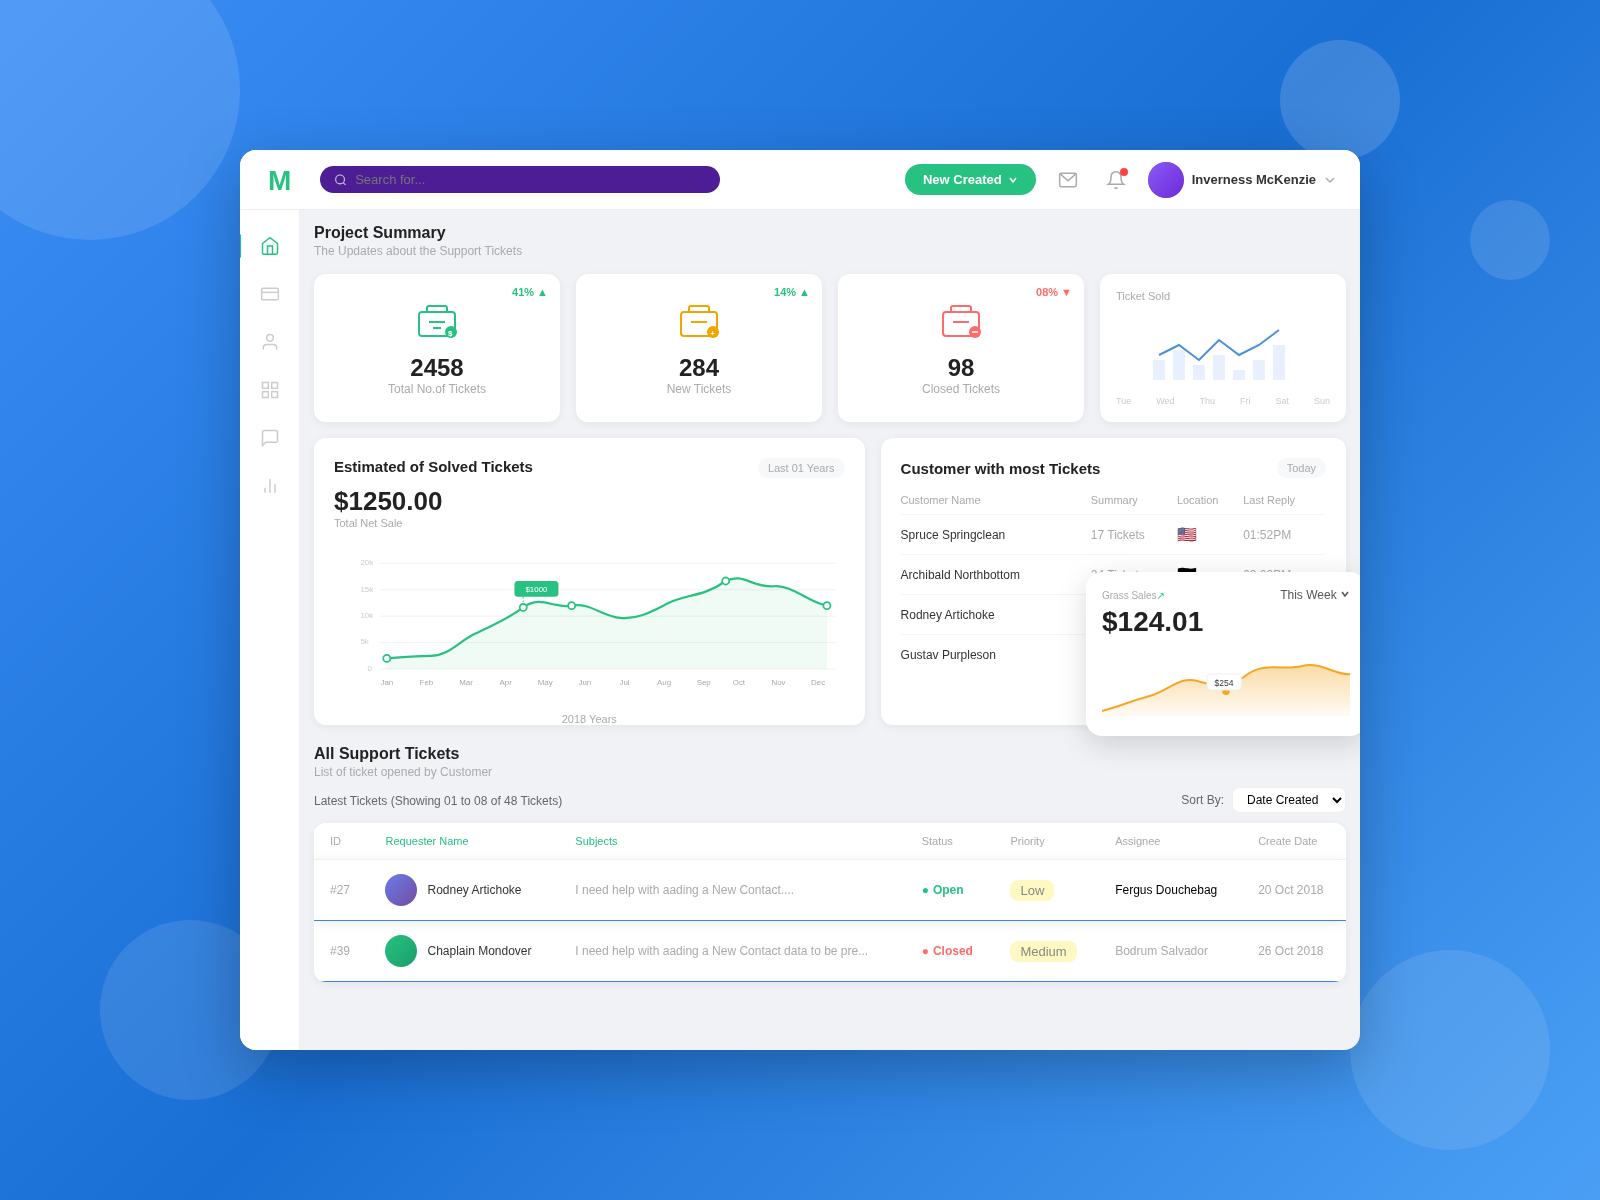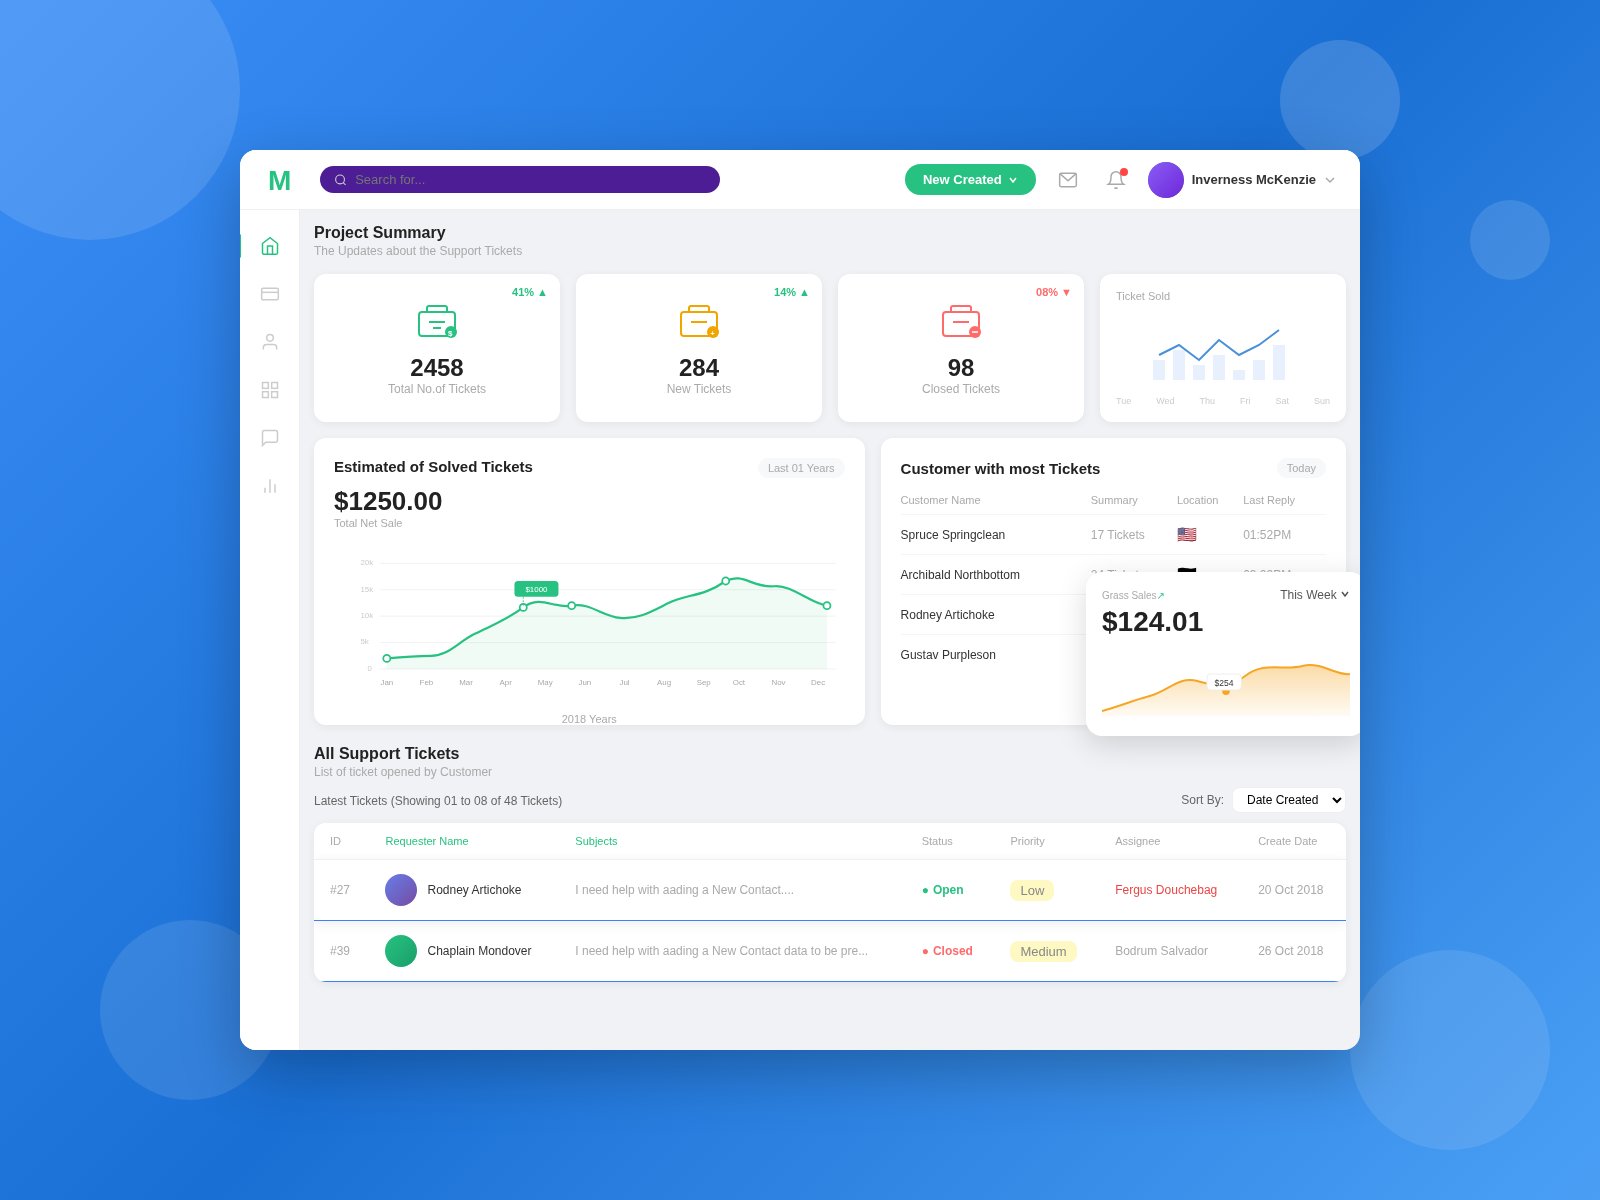--- a/index.html
+++ b/index.html
@@ -640,21 +640,21 @@
       <div class="requester-cell">
         <div class="req-avatar" style="background:linear-gradient(135deg,#667eea,#764ba2)"></div>
         <span>Rodney Artichoke</span>
       </div>
     </td>
     <td style="color:#aaa">I need help with aading a New Contact....</td>
     <td>
                     <span class="status-open">Open</span>
                   </td>
     <td><span class="priority-badge">Low</span></td>
-    <td style="color:#ef4444">Fergus Douchebag</td>
+    <td style="color:#000000">Fergus Douchebag</td>
     <td style="color:#aaa">20 Oct 2018</td>
   </tr>
                 <tr>
     <td style="color:#aaa">#39</td>
     <td>
       <div class="requester-cell">
         <div class="req-avatar" style="background:linear-gradient(135deg,#27c281,#1a9e6a)"></div>
         <span>Chaplain Mondover</span>
       </div>
     </td>

